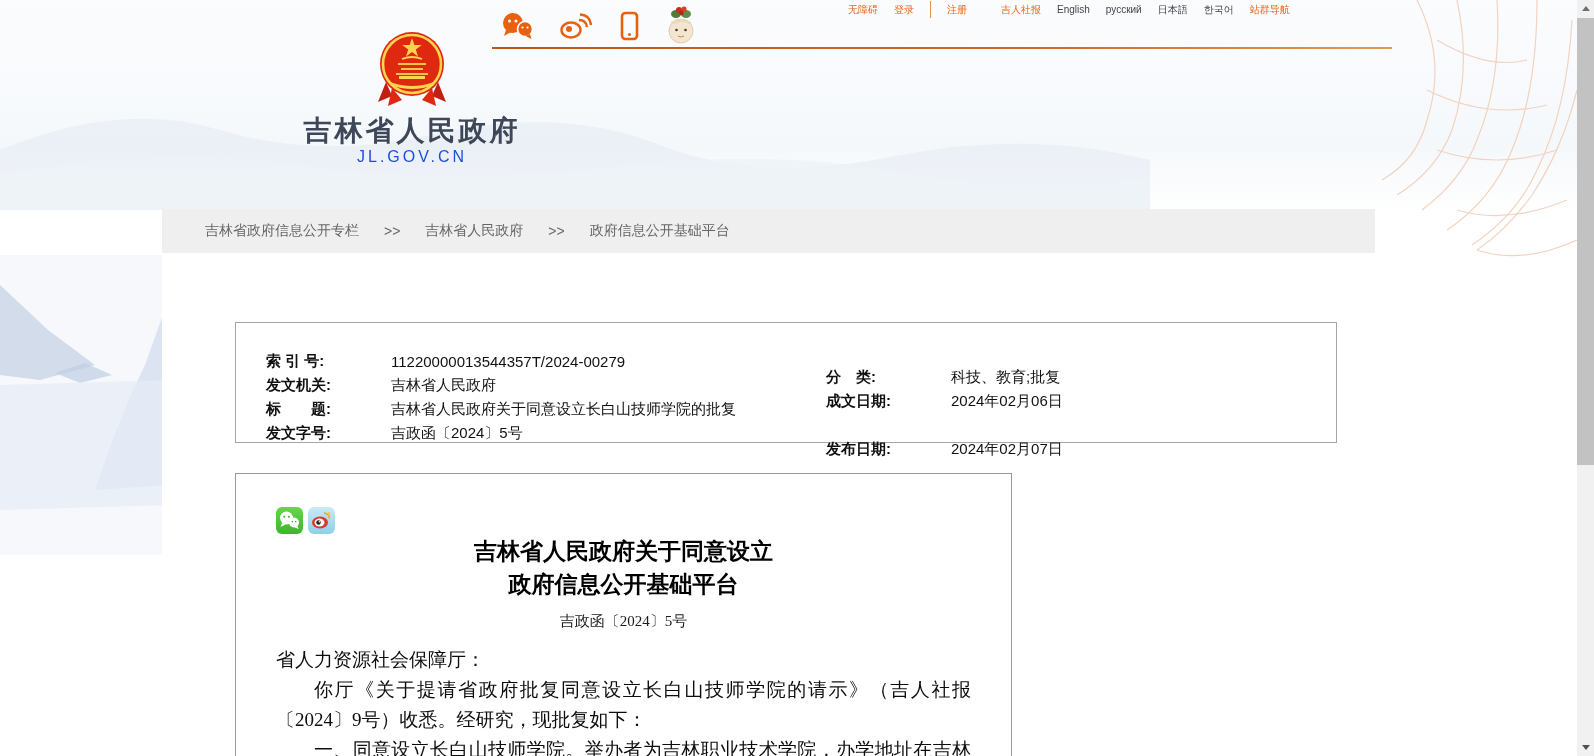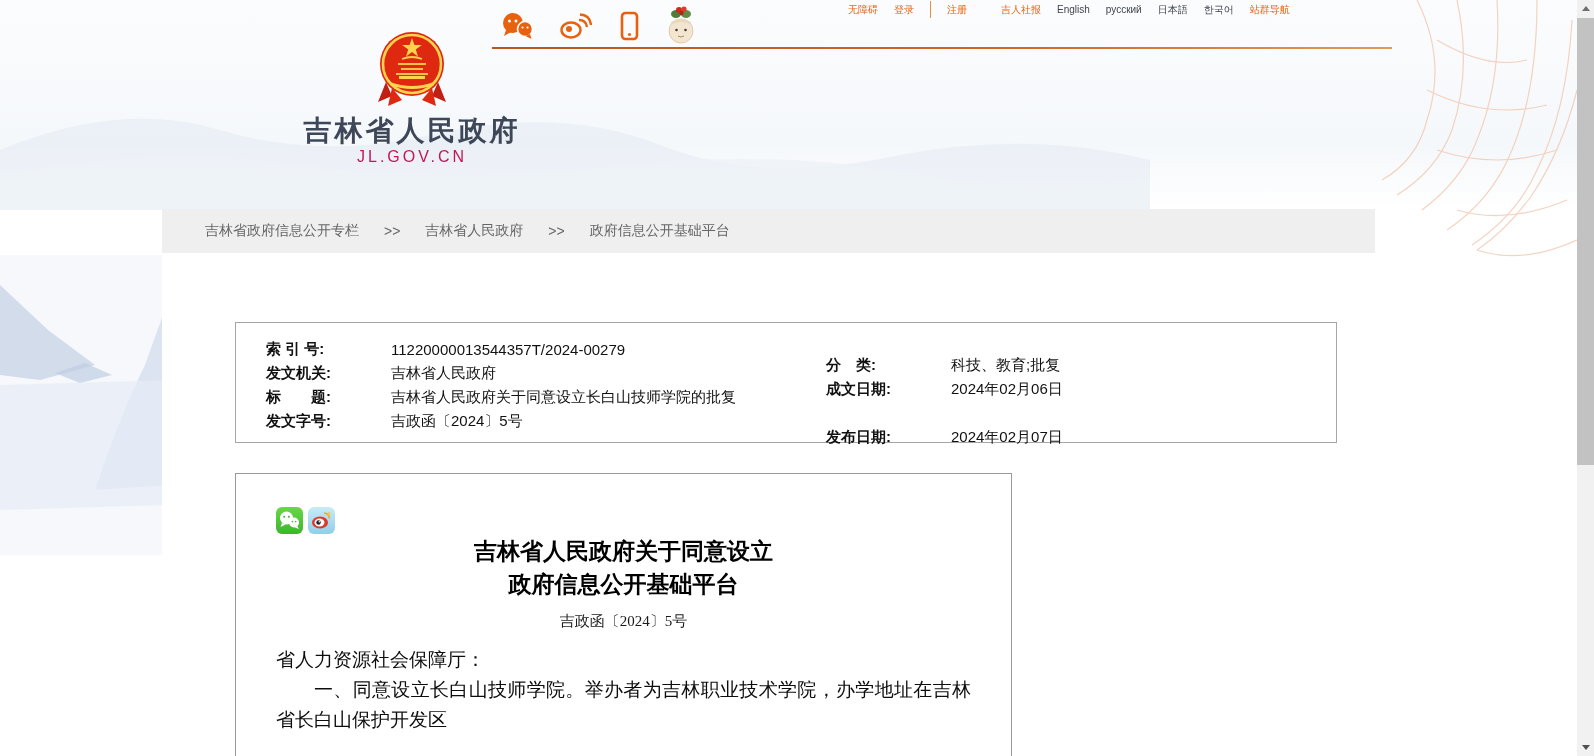--- a/index.html
+++ b/index.html
@@ -24,33 +24,33 @@
   #login-divider { width:1px; height:17px; background:#e8923f; }
   #orange-rule { left:492px; top:47px; width:900px; height:2px;
     background:linear-gradient(90deg,#b95718,#cf6a24 60%,#e09a55); }
 
   
   #brand { left:232px; top:28px; width:360px; cursor:pointer; }
   #emblem { position:absolute; left:58px; top:2px; }
   #brand-title { position:absolute; left:0; top:84px; width:360px;
     font-size:28px; font-weight:bold; color:#3d4757; letter-spacing:3px; text-align:center; }
   #brand-domain { position:absolute; left:0; top:120px; width:360px;
-    font-size:16px; color:#be185d; letter-spacing:3px; text-align:center; }
+    font-size:16px; color:#1d4ed8; letter-spacing:3px; text-align:center; }
 
   
   #main-panel { left:162px; top:209px; width:1213px; height:547px; background:#ffffff; }
   #breadcrumb { left:162px; top:209px; width:1213px; height:44px; background:#efefef;
     display:flex; align-items:center; padding-left:43px; font-size:14px; color:#666;
     gap:25px; }
   #breadcrumb .crumb { color:#666; cursor:pointer; }
   #breadcrumb .sep { color:#666; }
 
   
   #meta-box { left:235px; top:322px; width:1102px; height:121px;
-    border:1px solid #a6a6a6; background:#fff; display:flex; padding-top:14px; }
+    border:1px solid #a6a6a6; background:#fff; display:flex; padding-top:26px; }
   #meta-left { width:590px; padding-left:30px; }
   #meta-right { flex:1;margin-top:16px; }
   .meta-row { display:flex; height:24px; align-items:center; font-size:15px; color:#111; }
   .meta-label { width:125px; font-weight:bold; white-space:pre; }
   .meta-value { white-space:nowrap; }
 
   
   #doc-box { left:235px; top:473px; width:777px; height:560px;
     border:1px solid #9a9a9a; background:#fff; padding:33px 40px 0 40px;
     font-family:"Liberation Serif", serif; }
@@ -269,20 +269,21 @@
       </svg>
     </span>
   </div>
   <div id="doc-title">
     <div>吉林省人民政府关于同意设立</div>
     <div>政府信息公开基础平台</div>
   </div>
   <div id="doc-number">吉政函〔2024〕5号</div>
   <div id="doc-body">
     <p>省人力资源社会保障厅：</p>
+    <p class="indent">你厅《关于提请省政府批复同意设立长白山技师学院的请示》（吉人社报〔2024〕9号）收悉。经研究，现批复如下：</p>
     <p class="indent">一、同意设立长白山技师学院。举办者为吉林职业技术学院，办学地址在吉林省长白山保护开发区</p>
   </div>
 </div>
 
 <div class="abs" id="scrollbar">
   <div id="sb-up">
       <span class="sb-arrow"></span>
     </div>
   <div id="sb-thumb"></div>
   <div id="sb-down">

